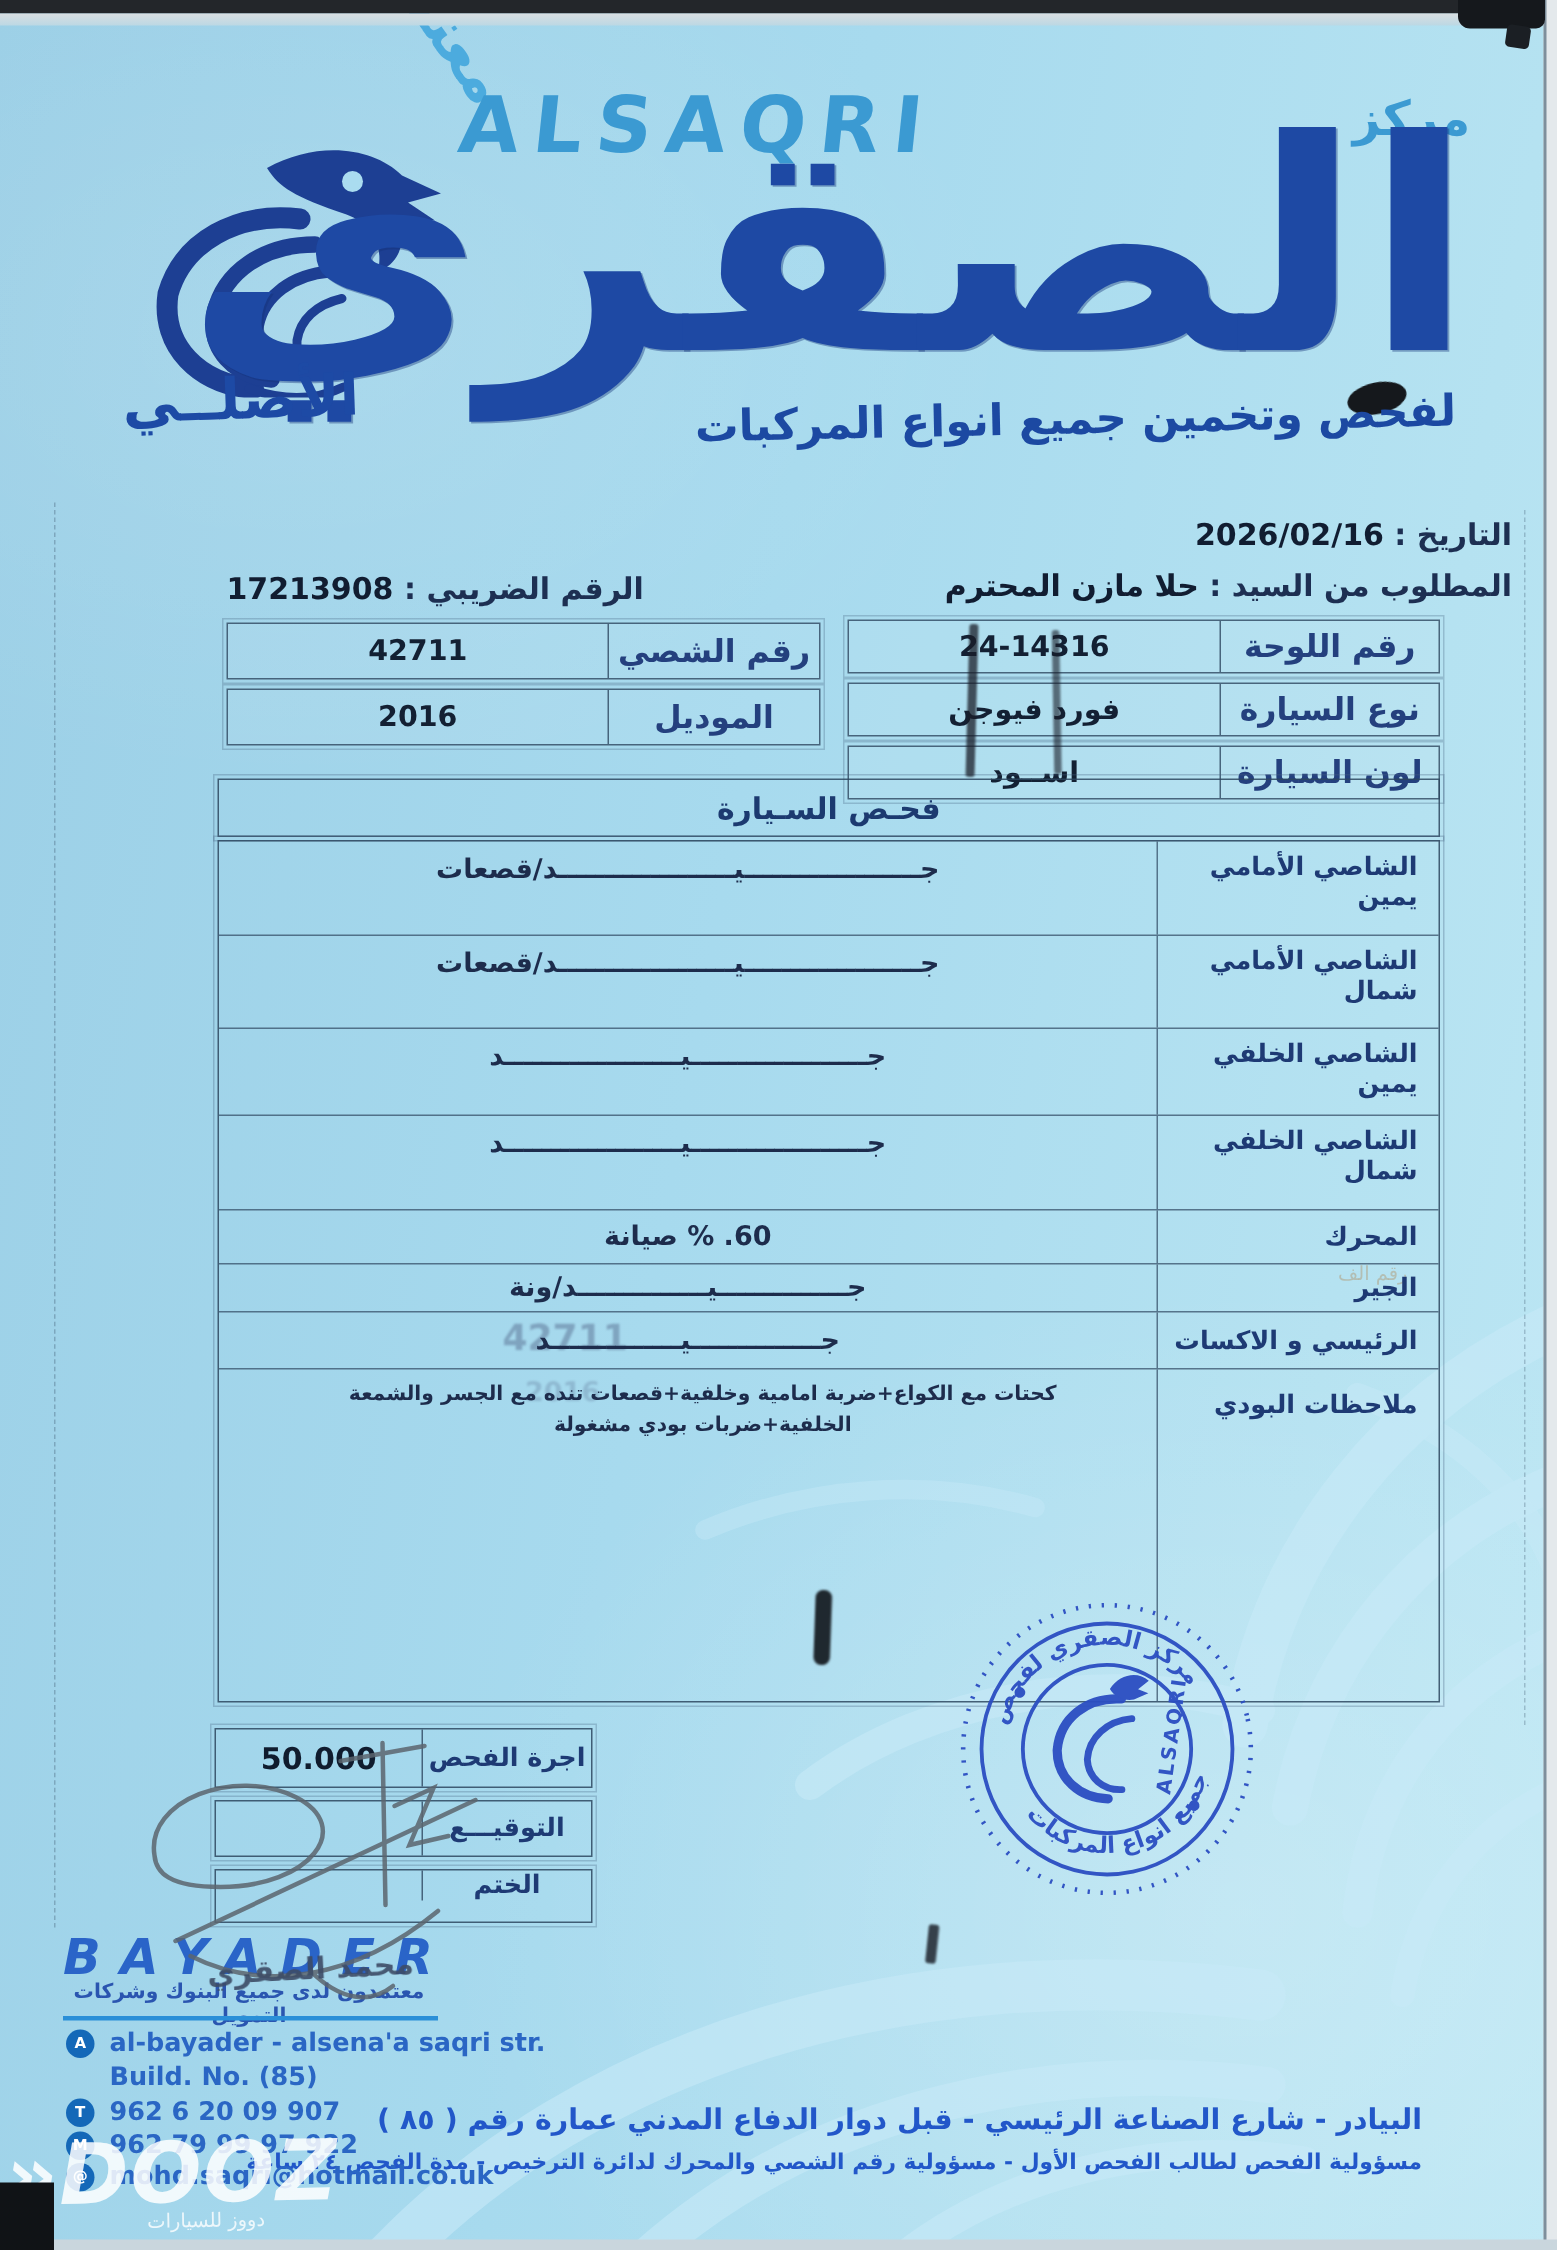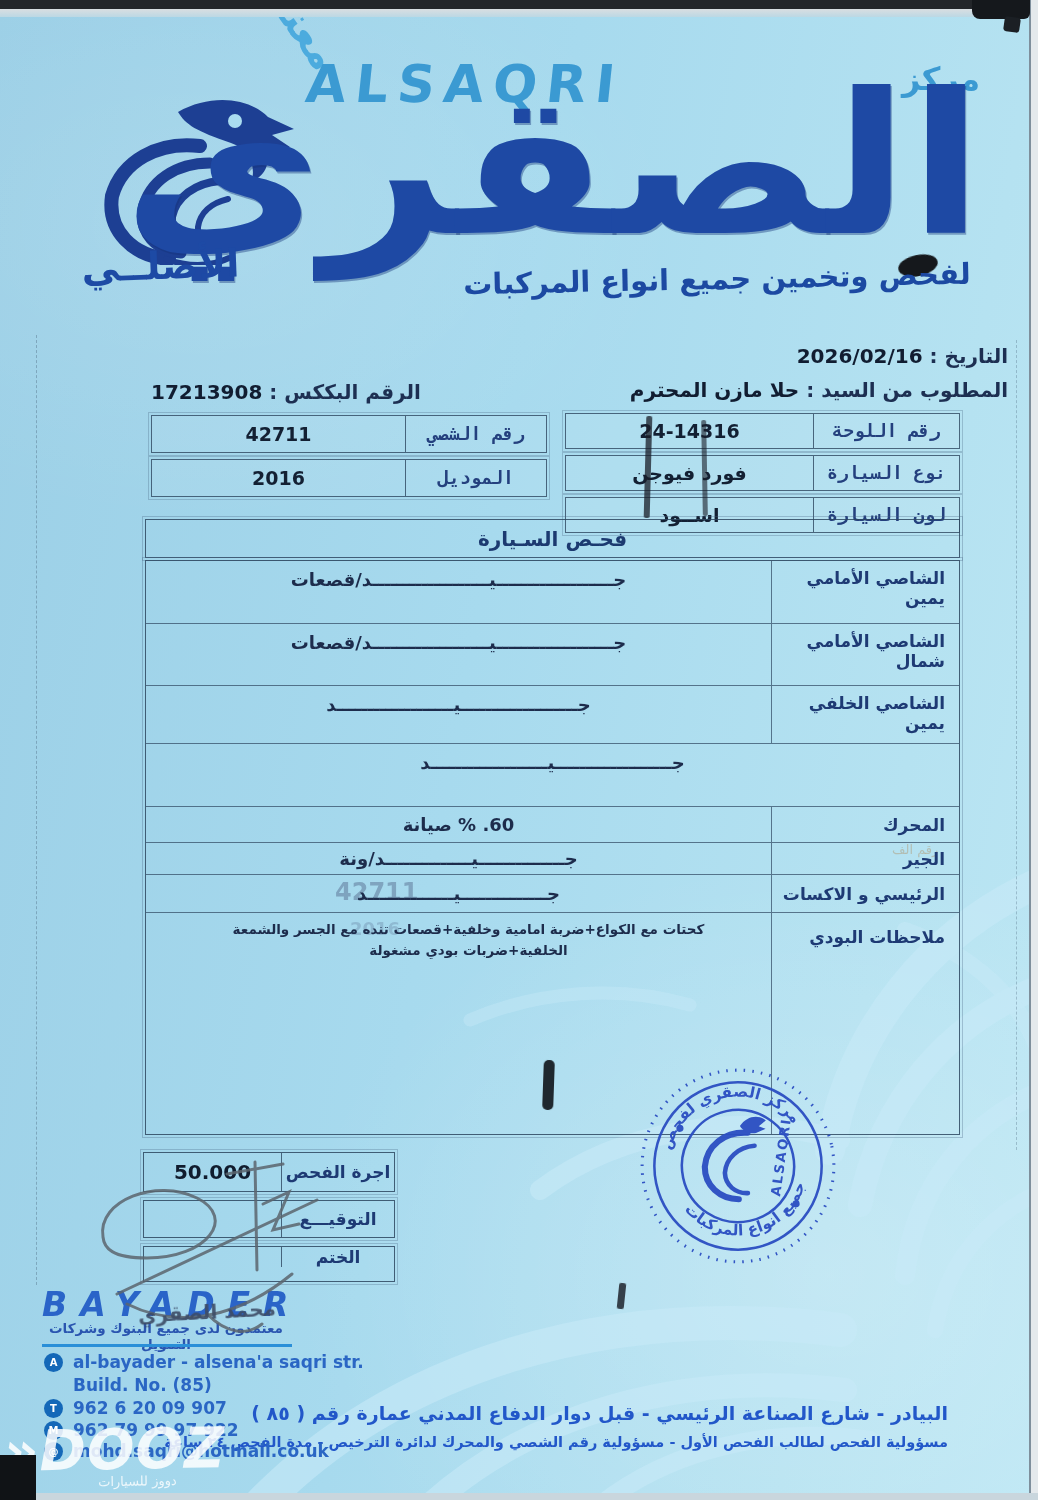--- a/index.html
+++ b/index.html
@@ -35,22 +35,22 @@
   .tagline{left:438px;top:262px;width:558px;text-align:center;color:#1c49a2;font-size:29px;
     font-weight:bold;direction:rtl;transform:rotate(-1.2deg);z-index:3;}
   .original{left:48px;top:244px;width:225px;text-align:center;color:#1d4aa5;font-size:38px;
     font-weight:bold;direction:rtl;transform:rotate(-2deg);z-index:3;}
   
   .info-line{font-size:20px;font-weight:bold;color:#1d2f52;direction:rtl;z-index:2;}
   .info-line b{color:#111d31;}
   
   .vrow{display:flex;direction:rtl;border:1px solid rgba(45,70,95,.8);outline:1px solid rgba(70,100,130,.3);
     outline-offset:2px;background:rgba(255,255,255,.06);margin-bottom:6px;}
-  .vrow .lab{font-size:18px;font-weight:bold;color:#24407e;display:flex;align-items:center;justify-content:center;
-    border-left:1px solid rgba(45,70,95,.8);font-family:Liberation Mono, monospace;}
+  .vrow .lab{font-size:21px;font-weight:bold;color:#24407e;display:flex;align-items:center;justify-content:center;
+    border-left:1px solid rgba(45,70,95,.8);}
   .vrow .val{font-size:19px;font-weight:bold;color:#132033;display:flex;align-items:center;justify-content:center;flex:1;}
   
   .box{border:1px solid rgba(45,70,95,.85);outline:1px solid rgba(70,100,130,.32);outline-offset:2px;z-index:2;}
   .ititle{display:flex;align-items:center;justify-content:center;font-size:20px;font-weight:bold;color:#1c3a70;}
   .itable{display:flex;flex-direction:column;direction:rtl;}
   .irow{display:flex;border-bottom:1px solid rgba(45,70,95,.7);}
   .irow:last-child{border-bottom:none;}
   .irow .ilab{width:188px;padding:7px 14px 0 0;font-size:17px;font-weight:bold;color:#1e3a74;
     border-left:1px solid rgba(45,70,95,.7);box-sizing:border-box;}
   .irow.center .ilab{display:flex;align-items:center;padding-top:0;}
@@ -141,21 +141,21 @@
 
   <div class="abs info-line" style="right:30px;top:344px;">
     <span>التاريخ :</span>
     <b>2026/02/16</b>
   </div>
   <div class="abs info-line" style="right:30px;top:378px;">
     <span>المطلوب من السيد :</span>
     <b>حلا مازن المحترم</b>
   </div>
   <div class="abs info-line" style="left:151px;top:380px;">
-    <span>الرقم البككس :</span>
+    <span>الرقم الضريبي :</span>
     <b>17213908</b>
   </div>
 
   <div class="abs" style="left:565px;top:413px;width:395px;z-index:2;">
     <div class="vrow" style="height:34px;">
       <div class="lab" style="width:145px;">رقم اللوحة</div>
       <div class="val">24-14316</div>
     </div>
     <div class="vrow" style="height:34px;">
       <div class="lab" style="width:145px;">نوع السيارة</div>
@@ -190,20 +190,21 @@
     </div>
     <div class="irow" style="height:61px;">
       <div class="ilab">الشاصي الأمامي شمال</div>
       <div class="ival">جـــــــــــــــــــيـــــــــــــــــــد/قصعات</div>
     </div>
     <div class="irow" style="height:57px;">
       <div class="ilab">الشاصي الخلفي يمين</div>
       <div class="ival">جـــــــــــــــــــيـــــــــــــــــــد</div>
     </div>
     <div class="irow" style="height:62px;">
+      <div class="ilab">الشاصي الخلفي شمال</div>
       <div class="ival">جـــــــــــــــــــيـــــــــــــــــــد</div>
     </div>
     <div class="irow center" style="height:35px;">
       <div class="ilab">المحرك</div>
       <div class="ival">60. % صيانة</div>
     </div>
     <div class="irow center" style="height:31px;">
       <div class="ilab">الجير</div>
       <div class="ival">جــــــــــــــيــــــــــــــد/ونة</div>
     </div>

